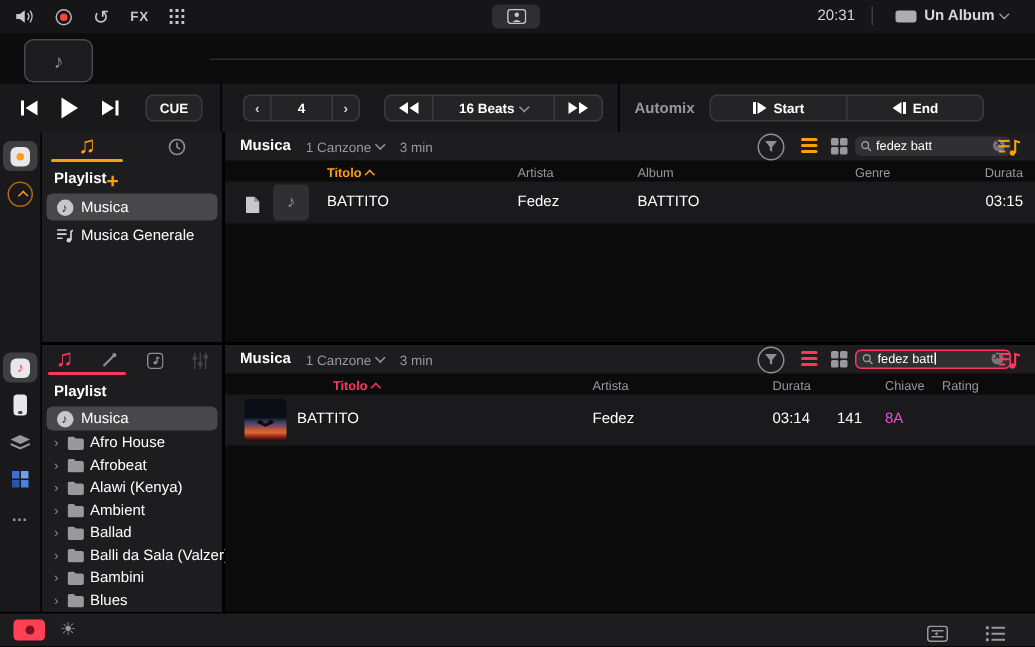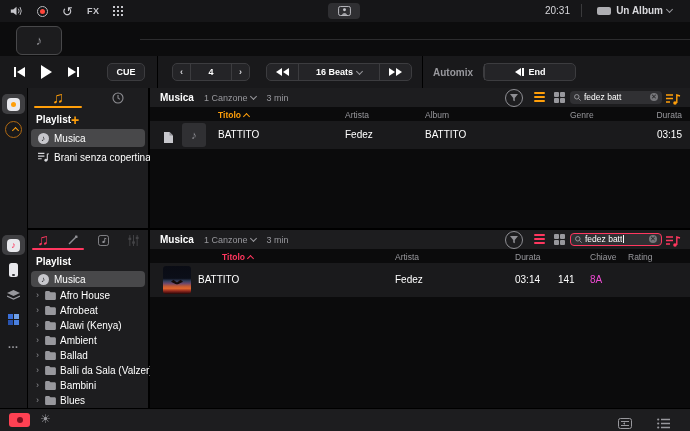--- a/index.html
+++ b/index.html
@@ -67,21 +67,21 @@
   
   .lib{left:150px;width:540px;background:#0b0b0c}
   .lib-toolbar{height:19px;background:#1d1d1f;position:relative;display:flex;align-items:center}
   .lib-title{font-size:10px;font-weight:bold;color:#fff;margin-left:10px}
   .lib-meta{font-size:9px;color:#98989d;margin-left:10px}
   .filter-circ{position:absolute;left:355px;top:1px;width:16px;height:16px;border:1px solid #8e8e93;border-radius:50%;display:flex;align-items:center;justify-content:center}
   .view-ic{position:absolute;top:4px;display:flex;flex-direction:column;gap:2px}
   .view-ic i{display:block;width:11px;height:2px;border-radius:1px}
   .grid-ic{position:absolute;top:4px;width:11px;height:11px;display:grid;grid-template-columns:5px 5px;grid-template-rows:5px 5px;gap:1px}
   .grid-ic i{background:#98989d;border-radius:1px}
-  .search{position:absolute;left:420px;top:2.5px;width:92px;height:13px;background:#303033;border-radius:4px;
+  .search{position:absolute;left:420px;top:2.5px;width:104px;height:13px;background:#303033;border-radius:4px;
           display:flex;align-items:center;padding:0 4px;box-sizing:border-box}
   .search .txt{font-size:8.5px;color:#fff;margin-left:3px;flex:1;white-space:nowrap;overflow:hidden}
   .clear-x{width:8px;height:8px;border-radius:50%;background:#76767a;color:#1c1c1e;font-size:7px;line-height:8px;text-align:center;flex:none}
   .caret{width:1px;height:8px;background:#fff;margin-left:1px;animation:blink 1s steps(1) infinite}
   @keyframes blink{50%{opacity:0}}
   .hdr{position:absolute;font-size:8.5px;color:#98989d}
   .hdr.sorted{font-weight:bold}
   .sort-ar{display:inline-block;width:4px;height:4px;border-left:1.2px solid;border-top:1.2px solid;transform:rotate(45deg);margin-left:3px;margin-bottom:-1px}
   .trow{position:absolute;left:0;width:540px;background:#1a1a1c}
   .cell-txt{position:absolute;font-size:10px;color:#fff;white-space:nowrap}
@@ -154,21 +154,21 @@
       <span class="tbar"></span>
       <span class="tri-l"></span>
     </span>
   <span class="row-flex" style="margin-left:16px">
       <span class="tri-r" style="border-left-width:11px;border-top-width:7px;border-bottom-width:7px"></span>
     </span>
   <span class="row-flex" style="margin-left:16px;gap:1px">
       <span class="tri-r"></span>
       <span class="tbar"></span>
     </span>
-  <button class="tbtn" style="margin-left:28px;width:38px">CUE</button>
+  <button class="tbtn" style="margin-left:18px;width:38px">CUE</button>
   <span class="t-sep" style="margin-left:12px"></span>
 
 
   <span class="grp" style="margin-left:14px">
     <span class="cell" style="padding:0 7px;color:#d8d8dc">‹</span>
     <span class="div"></span>
     <span class="cell" style="width:22px">4</span>
     <span class="div"></span>
     <span class="cell" style="padding:0 7px;color:#d8d8dc">›</span>
   </span>
@@ -187,20 +187,27 @@
     <span class="cell" style="gap:1px">
         <span class="tri-r sm"></span>
         <span class="tri-r sm"></span>
       </span>
   </span>
 
   <span class="t-sep" style="margin-left:10px"></span>
   <span class="automix-lbl" style="margin-left:10px">Automix</span>
 
   <span class="grp" style="margin-left:10px">
+    <span class="cell" style="width:72px;gap:5px">
+        <span class="row-flex" style="gap:1px">
+          <span class="tbar" style="height:8px"></span>
+          <span class="tri-r sm"></span>
+        </span>
+        <span>Start</span>
+      </span>
     <span class="div"></span>
     <span class="cell" style="width:72px;gap:5px">
         <span class="row-flex" style="gap:1px">
           <span class="tri-l sm"></span>
           <span class="tbar" style="height:8px"></span>
         </span>
         <span>End</span>
       </span>
   </span>
 
@@ -271,21 +278,21 @@
     <span>Musica</span>
   </div>
   <div class="sb-item">
     <span class="ic">
         <svg width="11" height="10" viewBox="0 0 12 11">
           <path d="M0 1.5h7M0 4.5h7M0 7.5h4" stroke="#d8d8dc" stroke-width="1.2"></path>
           <circle cx="8.6" cy="9" r="1.6" fill="#d8d8dc"></circle>
           <path d="M10.2 9V2.4l1.6-.5" stroke="#d8d8dc" stroke-width="1.2" fill="none"></path>
         </svg>
       </span>
-    <span>Brani senza copertina</span>
+    <span>Musica Generale</span>
   </div>
 </div>
 
 <div class="p lib" style="top:88px;height:140px">
   <div class="lib-toolbar">
     <span class="lib-title">Musica</span>
     <span class="lib-meta"><span>1 Canzone</span><span class="chev"></span></span>
     <span class="lib-meta">3 min</span>
     <span class="filter-circ">
         <svg width="8" height="8" viewBox="0 0 10 10">

